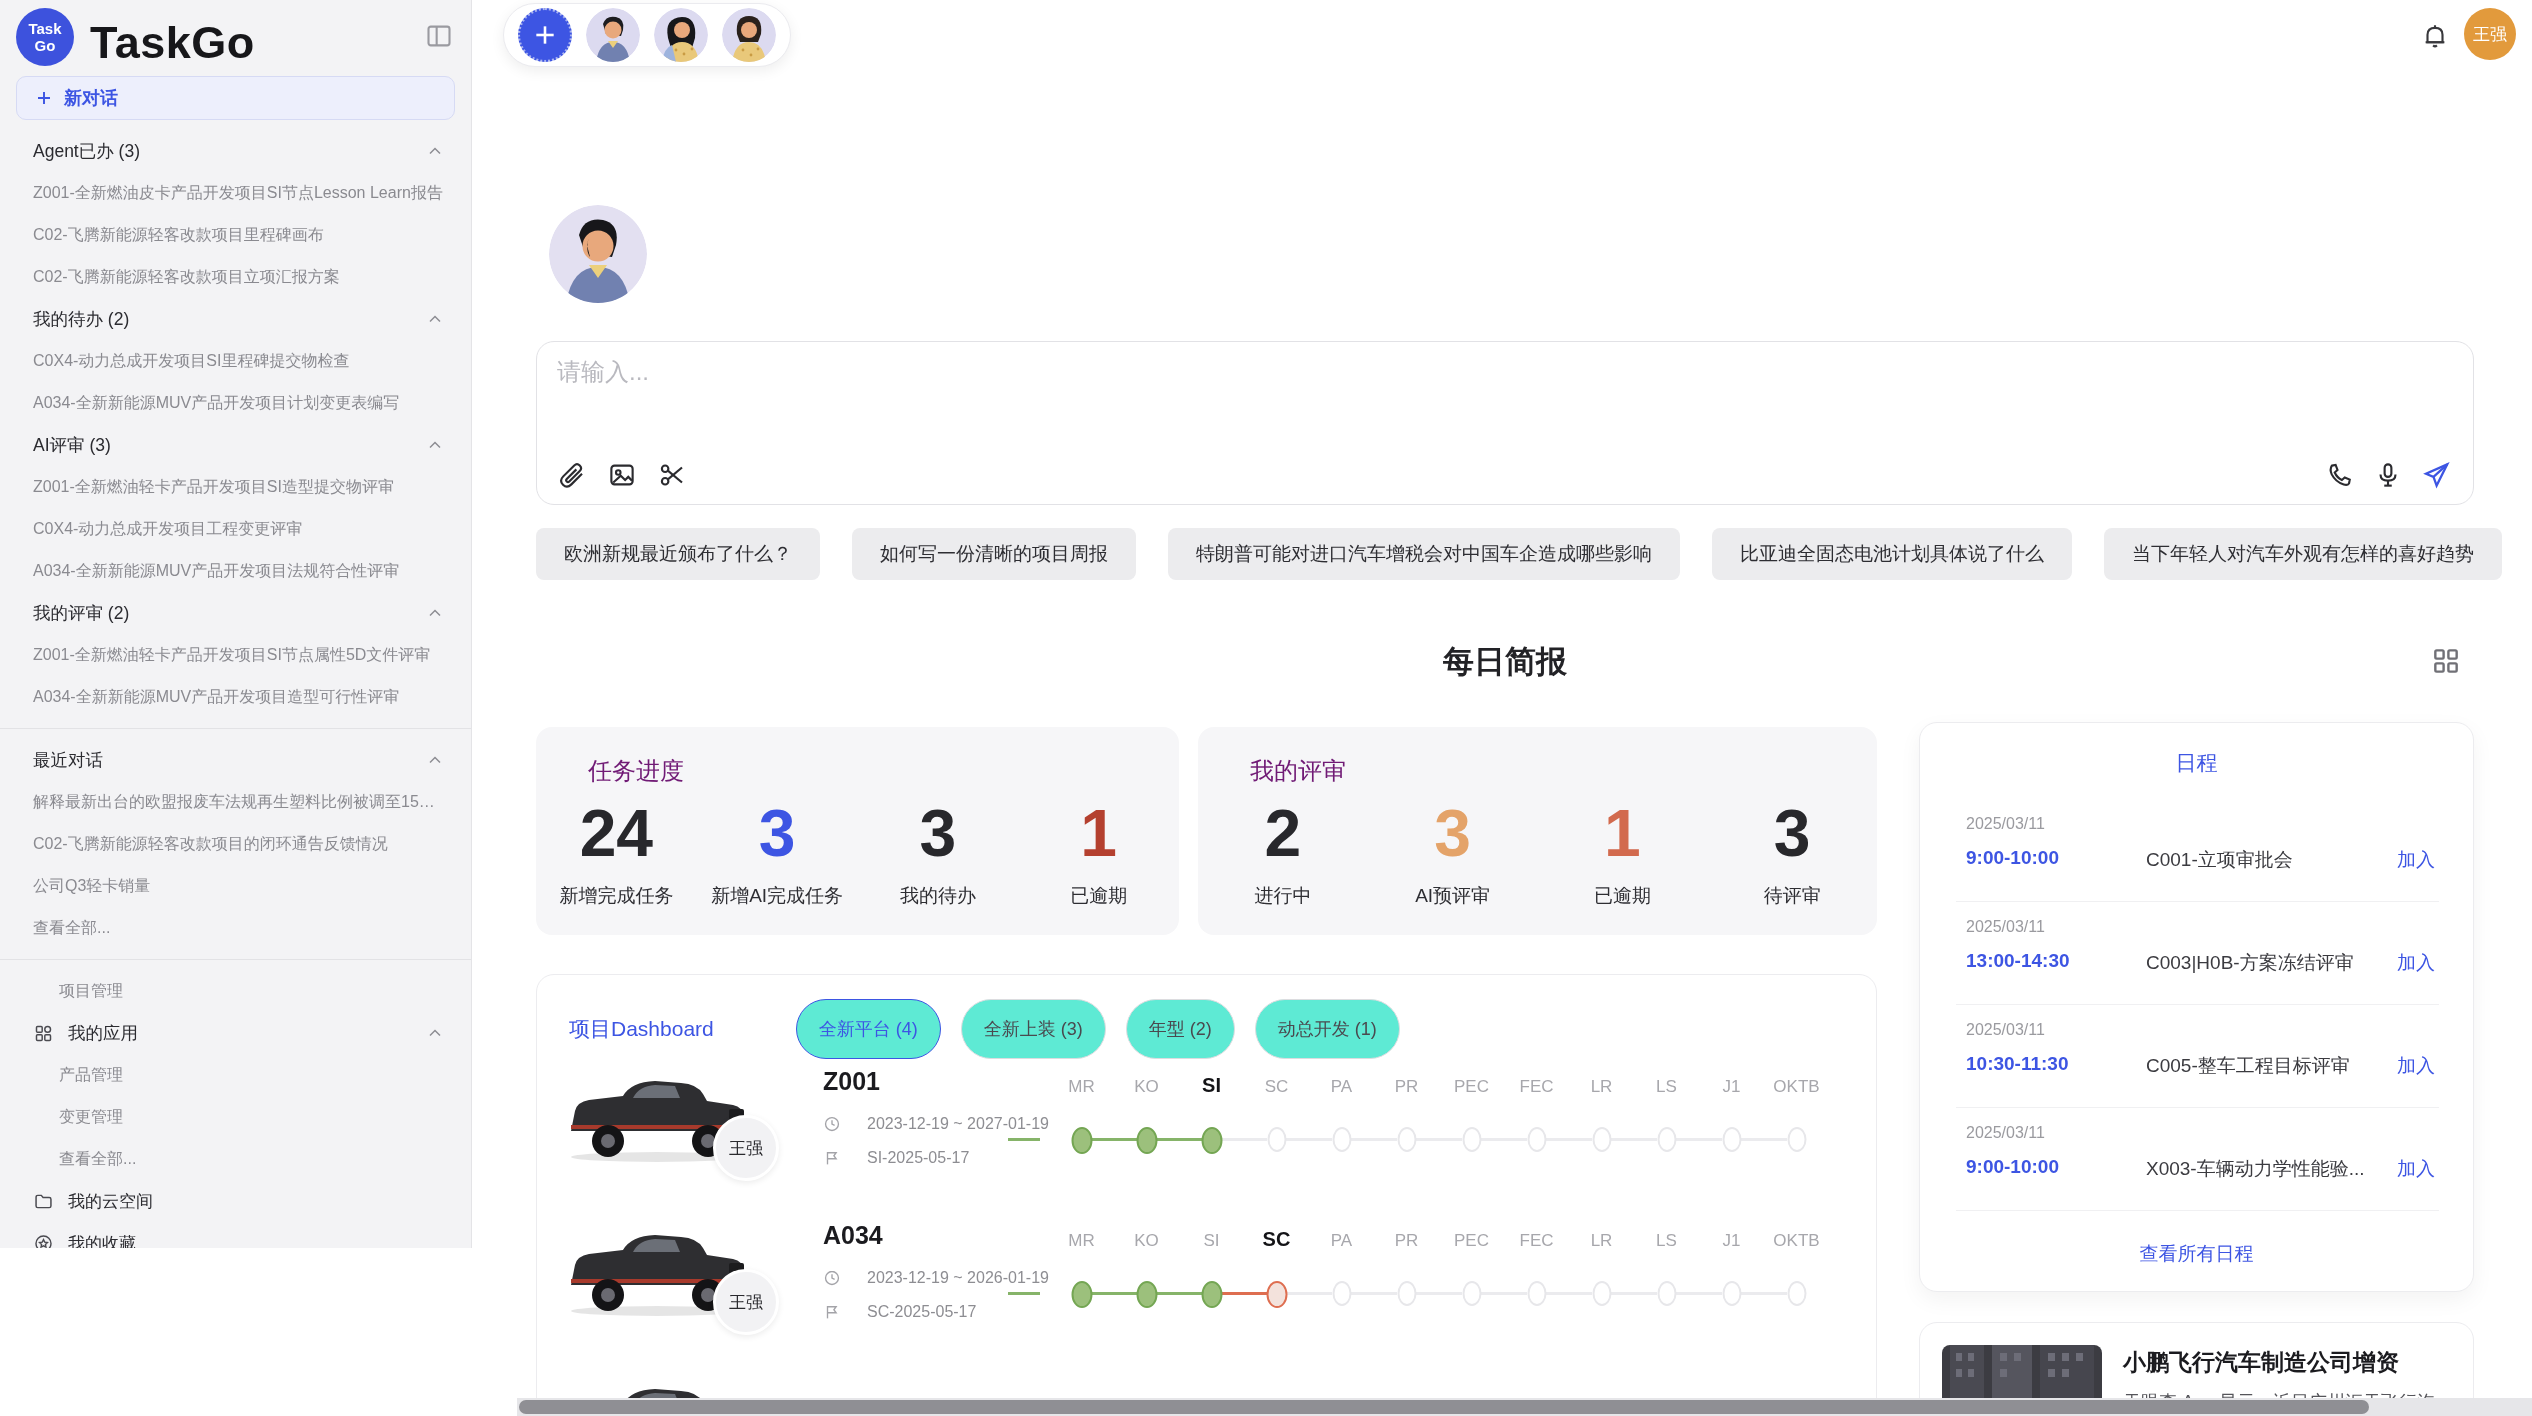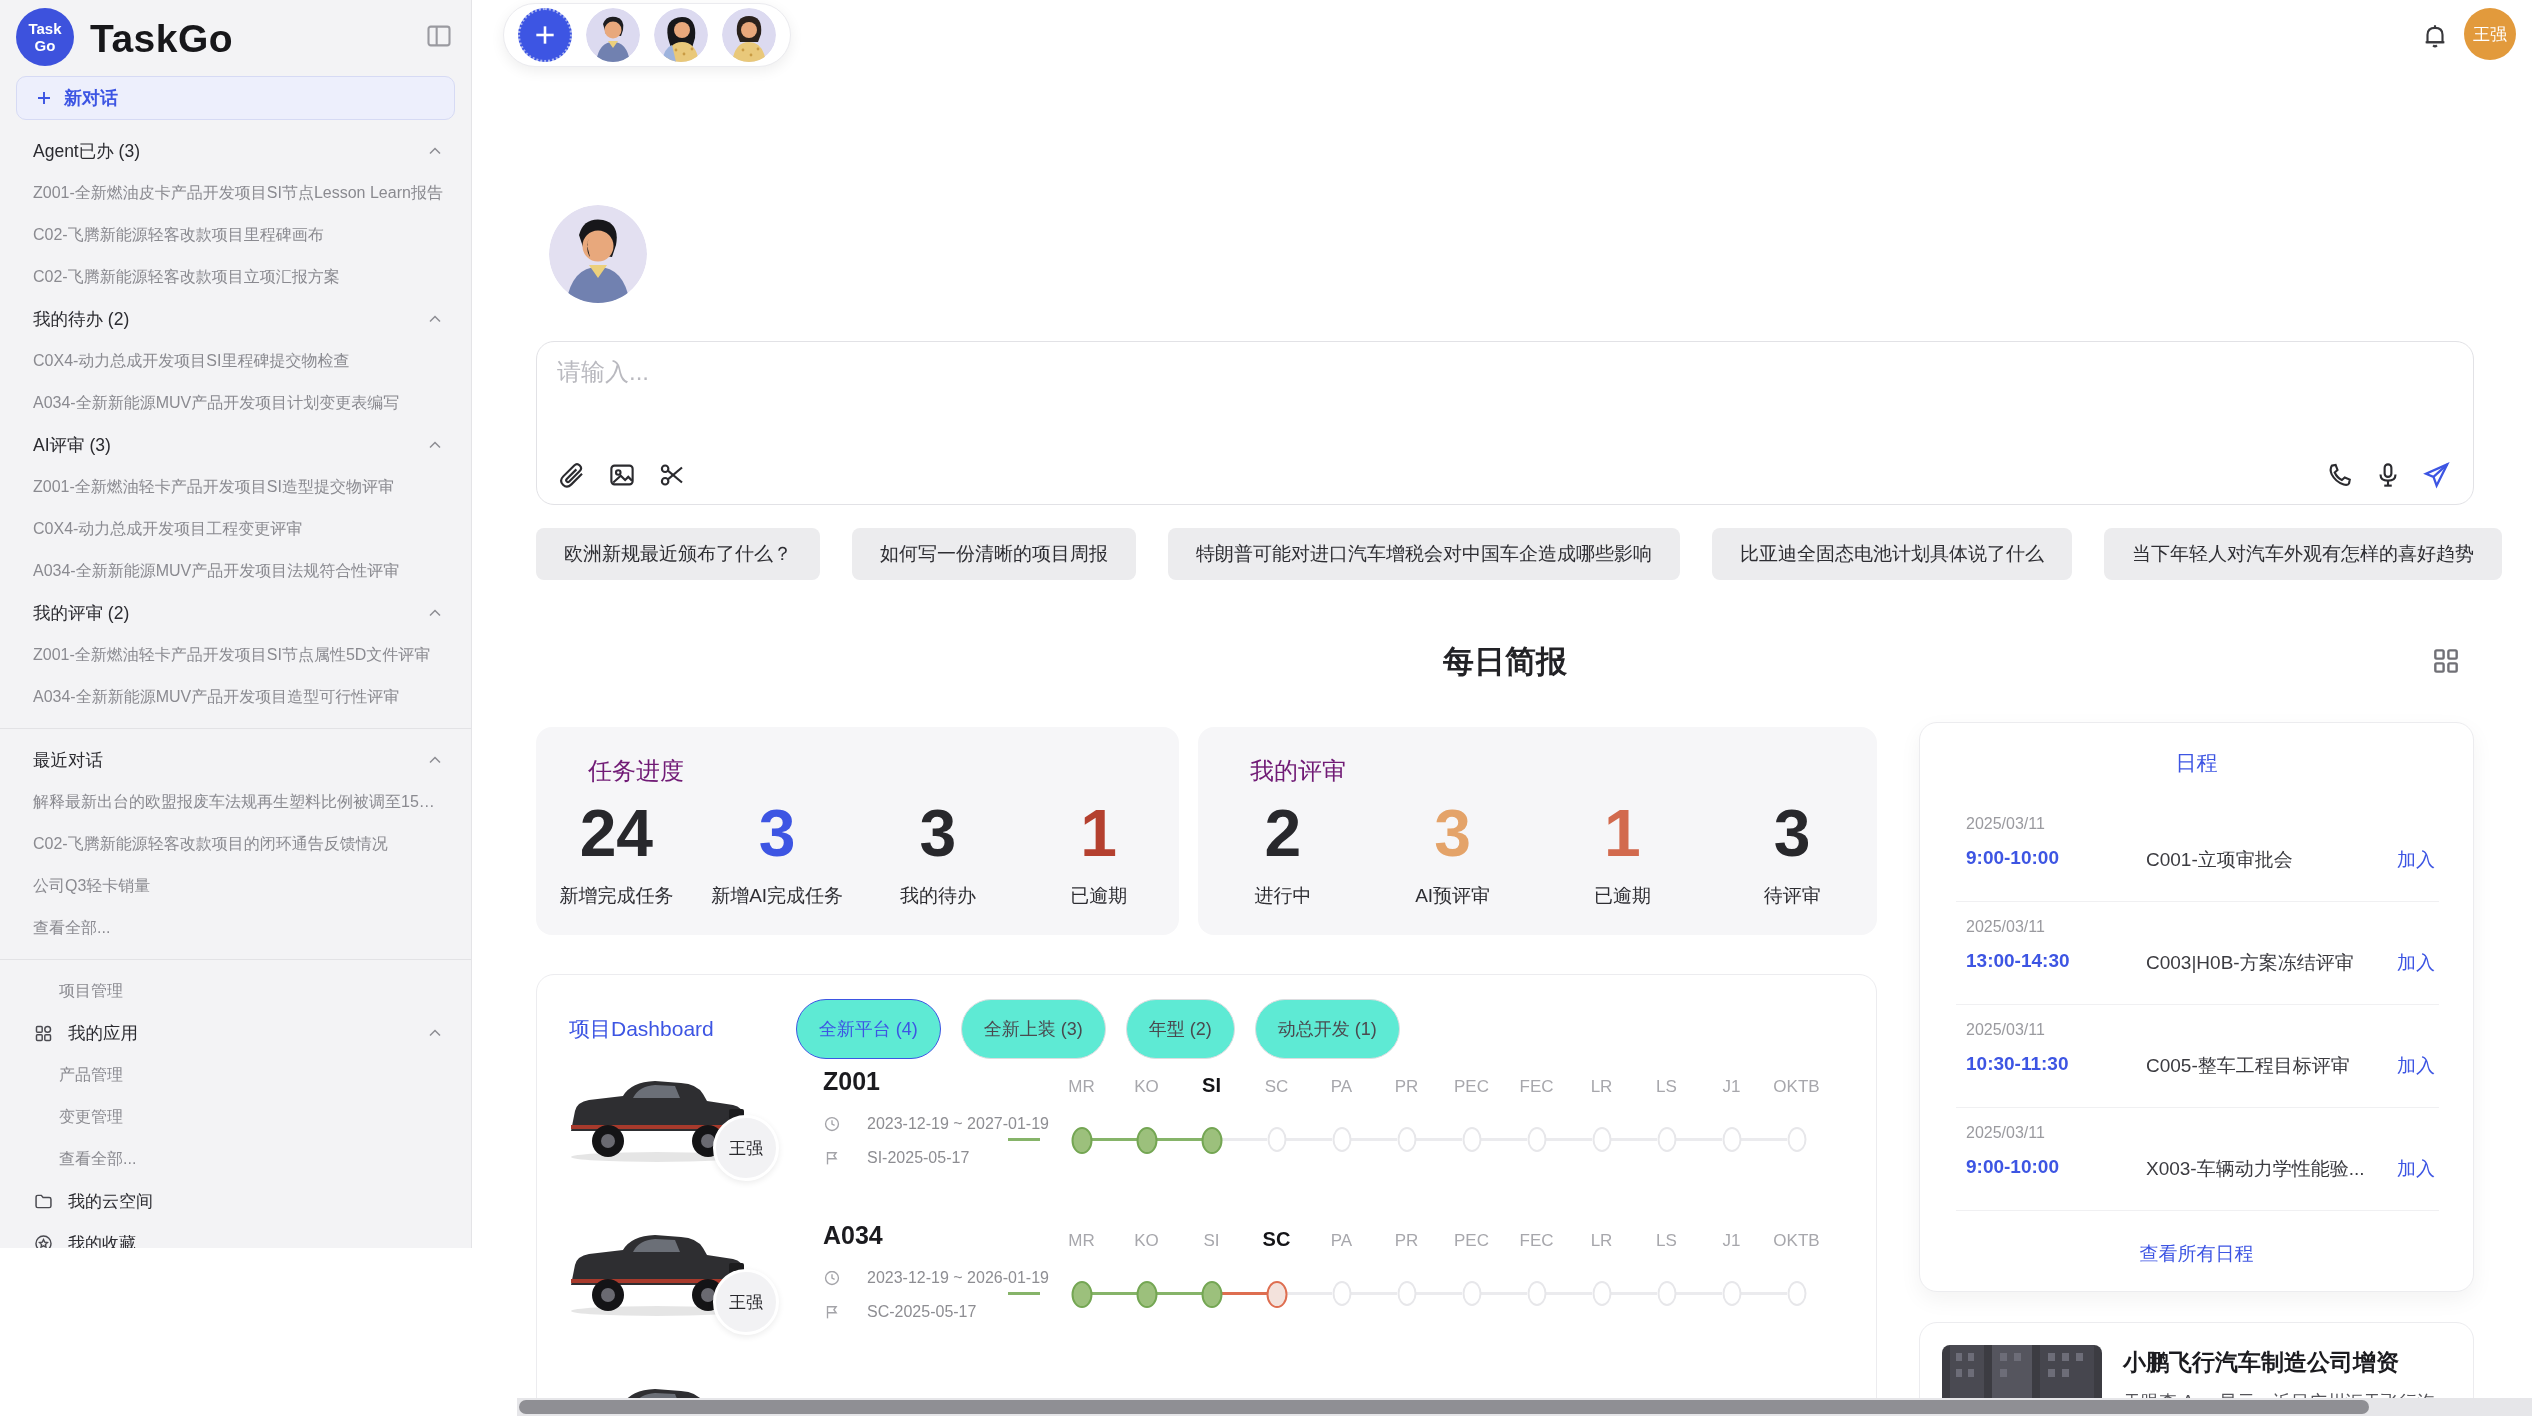--- a/index.html
+++ b/index.html
@@ -3,21 +3,21 @@
 <meta charset="utf-8">
 <style>
   * { margin:0; padding:0; box-sizing:border-box; }
   body { font-family:"Liberation Sans","DejaVu Sans",sans-serif; background:#fff; }
   .page { position:relative; width:2532px; height:1416px; background:#fff; overflow:hidden; }
 
   
   .sidebar { position:absolute; left:0; top:0; width:472px; height:1248px; background:#f3f3f5; border-right:1px solid #e4e4e7; overflow:hidden; }
   .sb-top { position:relative; height:68px; }
   .logo-circle { position:absolute; left:16px; top:8px; width:58px; height:58px; border-radius:50%; background:#3D52DD; color:#fff; display:flex; flex-direction:column; align-items:center; justify-content:center; font-size:15px; font-weight:600; line-height:17px; }
-  .app-title { position:absolute; left:90px; top:17px; font-size:39px; font-weight:700; color:#17171a; letter-spacing:0.5px; }
+  .app-title { position:absolute; left:90px; top:17px; font-size:45px; font-weight:700; color:#17171a; letter-spacing:0.5px; }
   .collapse-btn { position:absolute; right:18px; top:22px; width:28px; height:28px; color:#9a9aa0; cursor:pointer; }
   .new-chat { margin:8px 16px 0 16px; height:44px; border-radius:10px; background:#edeffc; border:1px solid #d6daf4; display:flex; align-items:center; gap:11px; padding-left:18px; color:#3D55E3; font-size:18px; font-weight:700; cursor:pointer; }
   .sb-list { margin-top:10px; }
   .sb-row { height:42px; display:flex; align-items:center; padding:0 26px 0 33px; white-space:nowrap; overflow:hidden; cursor:pointer; }
   .sb-header { font-size:17.5px; color:#2b2b30; font-weight:500; }
   .sb-header .chev { margin-left:auto; color:#8d8d93; width:20px; height:20px; flex:0 0 auto; }
   .sb-item { font-size:16px; color:#8a8a90; text-overflow:ellipsis; display:block; line-height:42px; }
   .sb-sub { padding-left:59px; color:#97979d; }
   .sb-iconrow { font-size:17px; color:#2b2b30; gap:14px; }
   .sb-iconrow .icn { width:21px; height:21px; color:#4a4a50; flex:0 0 auto; }

